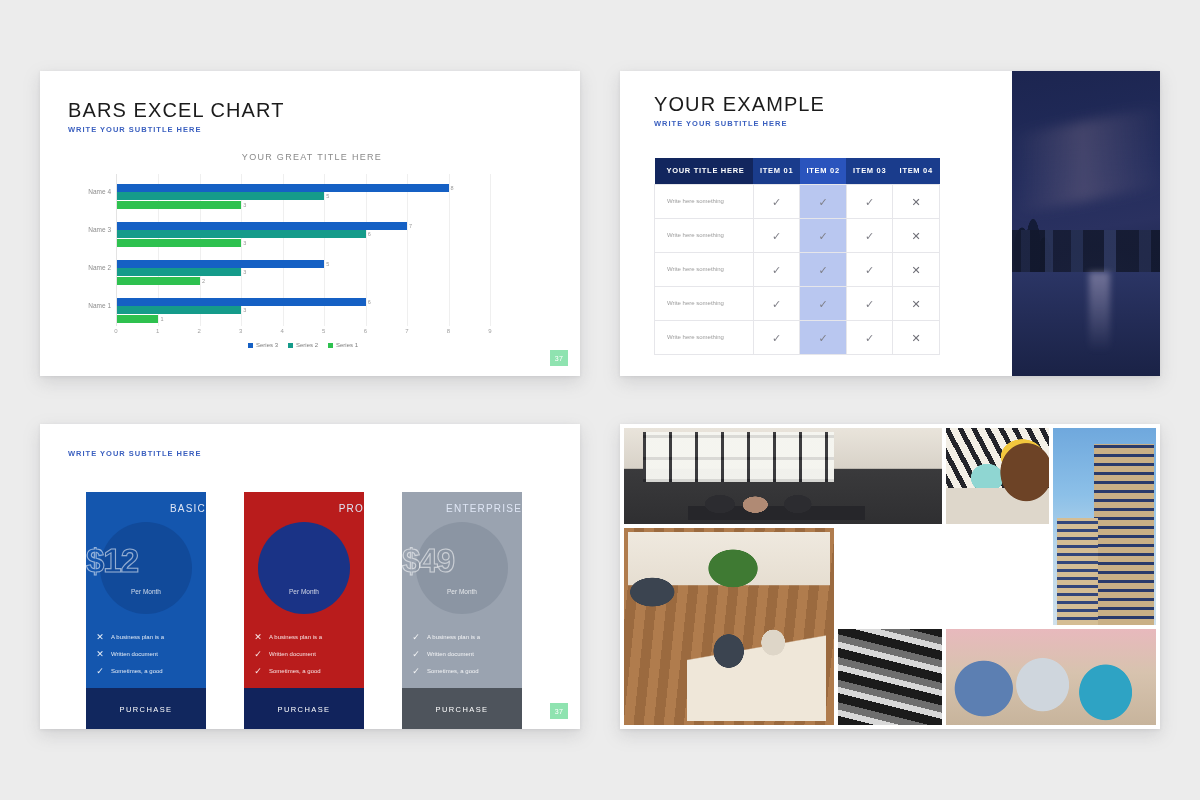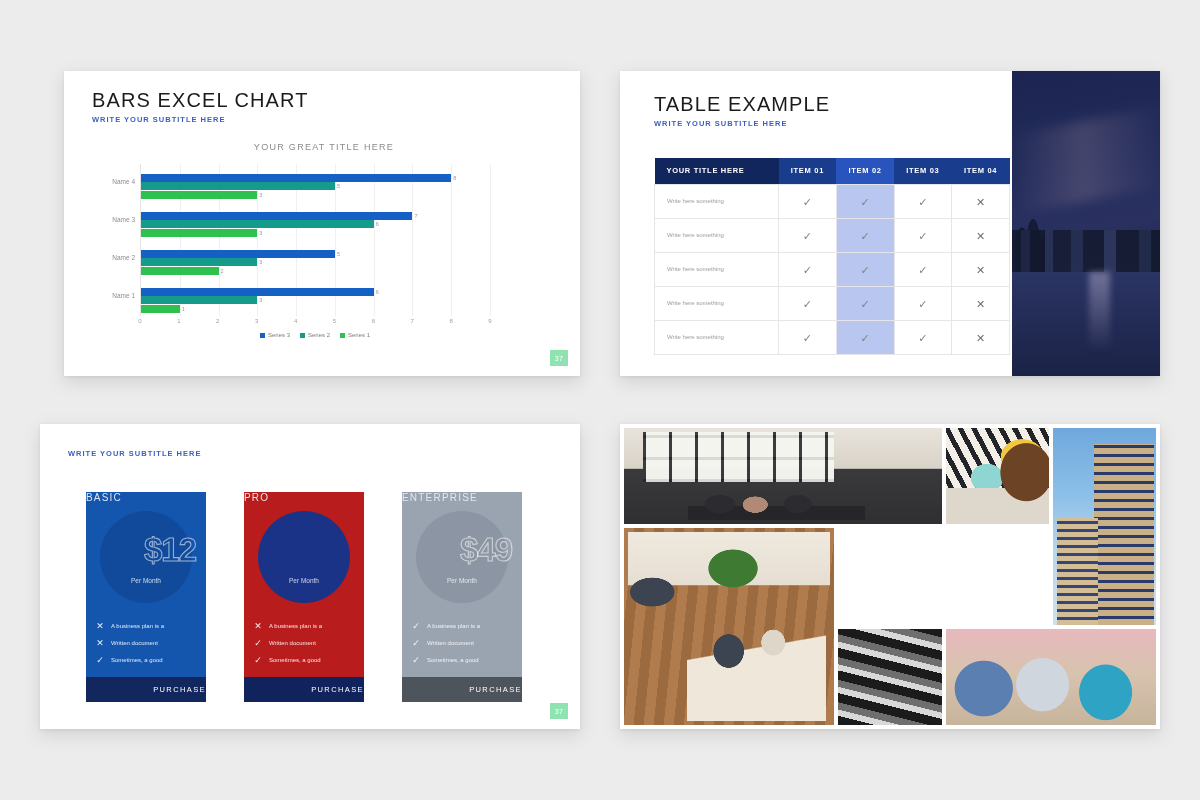--- a/index.html
+++ b/index.html
@@ -47,21 +47,21 @@
     position: absolute;
     width: 18px; height: 16px;
     background: #8fe3b0;
     color: #ffffff;
     font-size: 7px;
     letter-spacing: .3px;
     display: flex; align-items: center; justify-content: center;
   }
 
   
-  .sl1 { padding: 18px 24px 0 28px; margin-left: 24px; }
+  .sl1 { padding: 28px 24px 0 28px; }
   .chart-title {
     text-align: center;
     font-size: 9px;
     letter-spacing: 1.3px;
     color: #8a8a8a;
     margin-top: 18px;
   }
   .chart-wrap {
     position: relative;
     margin: 12px 0 0 0;
@@ -123,21 +123,21 @@
     display: flex; justify-content: center; gap: 10px;
     margin-top: 2px;
   }
   .legend div { display: flex; align-items: center; gap: 3px; font-size: 6px; color: #7d7d7d; }
   .legend em { width: 5px; height: 5px; display: block; }
 
   
   .sl2 { display: flex; }
   .sl2 .left { flex: 1; padding: 22px 0 0 34px; position: relative; }
   .sl2 .photo { width: 148px; flex: none; }
-  .tbl { margin-top: 30px; border-collapse: collapse; width: 356px; }
+  .tbl { margin-top: 30px; border-collapse: collapse; width: 286px; }
   .tbl th {
     color: #fff;
     font-size: 7.5px;
     letter-spacing: .7px;
     font-weight: 700;
     height: 26px;
     padding: 0 6px;
     white-space: nowrap;
   }
   .tbl th.c0 { background: #12265e; text-align: left; padding-left: 12px; width: 116px; }
@@ -193,35 +193,35 @@
     width: 14%; height: 26%;
     background: linear-gradient(180deg, rgba(200,190,215,.45), rgba(200,190,215,0));
     filter: blur(3px);
   }
 
   
   .sl3 { padding: 22px 0 0 28px; }
   .cards { display: flex; gap: 38px; margin-top: 34px; padding-left: 18px; }
   .card { width: 120px; position: relative; }
   .card .head {
-    text-align: left;
-    padding: 0 0 6px;
+    text-align: right;
+    padding: 11px 0 6px;
     font-size: 10px;
     letter-spacing: 1.2px;
     color: #dfe6f5;
   }
   .card .body { padding: 0 0 0 0; position: relative; height: 168px; }
   .circle {
     position: absolute; left: 50%; top: 2px;
     transform: translateX(-50%);
     width: 92px; height: 92px; border-radius: 50%;
   }
   .price {
     position: absolute; left: 0; right: 10px; top: 22px;
-    text-align: right;
+    text-align: left;
     font-size: 33px;
     font-weight: 700;
     letter-spacing: -1px;
     color: transparent;
     -webkit-text-stroke: 1.1px rgba(255,255,255,.55);
   }
   .permonth {
     position: absolute; left: 0; right: 0; top: 68px;
     text-align: center;
     font-size: 6.5px;
@@ -229,25 +229,25 @@
   }
   .feats { position: absolute; left: 10px; right: 6px; top: 108px; }
   .feat {
     display: flex; align-items: center; gap: 7px;
     font-size: 6px;
     color: rgba(255,255,255,.88);
     height: 17px;
   }
   .feat b { font-weight: 400; font-size: 9px; width: 8px; text-align: center; color: rgba(255,255,255,.9); }
   .card .buy {
-    text-align: right;
+    text-align: center;
     font-size: 7.5px;
     letter-spacing: 1.4px;
     color: #fff;
-    padding: 8px 0;
+    padding: 17px 0;
   }
 
   
   .sl4 { background: #fff; }
   .grid4 {
     position: relative;
     width: 100%; height: 100%;
     display: grid;
     grid-template-columns: 1fr 1fr 1fr 1fr 1fr;
     grid-template-rows: 1fr 1fr 1fr;
@@ -460,21 +460,21 @@
           </div>
         </div>
     </div>
 
     <div class="pagebadge" style="right:12px;bottom:10px;">37</div>
   </div>
 
   <div class="slide sl2">
     <div class="left">
       <div>
-        <div class="s-title">TABLE EXAMPLE</div>
+        <div class="s-title">YOUR EXAMPLE</div>
         <div class="s-sub">WRITE YOUR SUBTITLE HERE</div>
       </div>
       <table class="tbl">
         <thead>
           <tr id="thead-row">
               <th class="c0">YOUR TITLE HERE</th>
               <th class="c1">ITEM 01</th>
               <th class="c2">ITEM 02</th>
               <th class="c3">ITEM 03</th>
               <th class="c4">ITEM 04</th>

